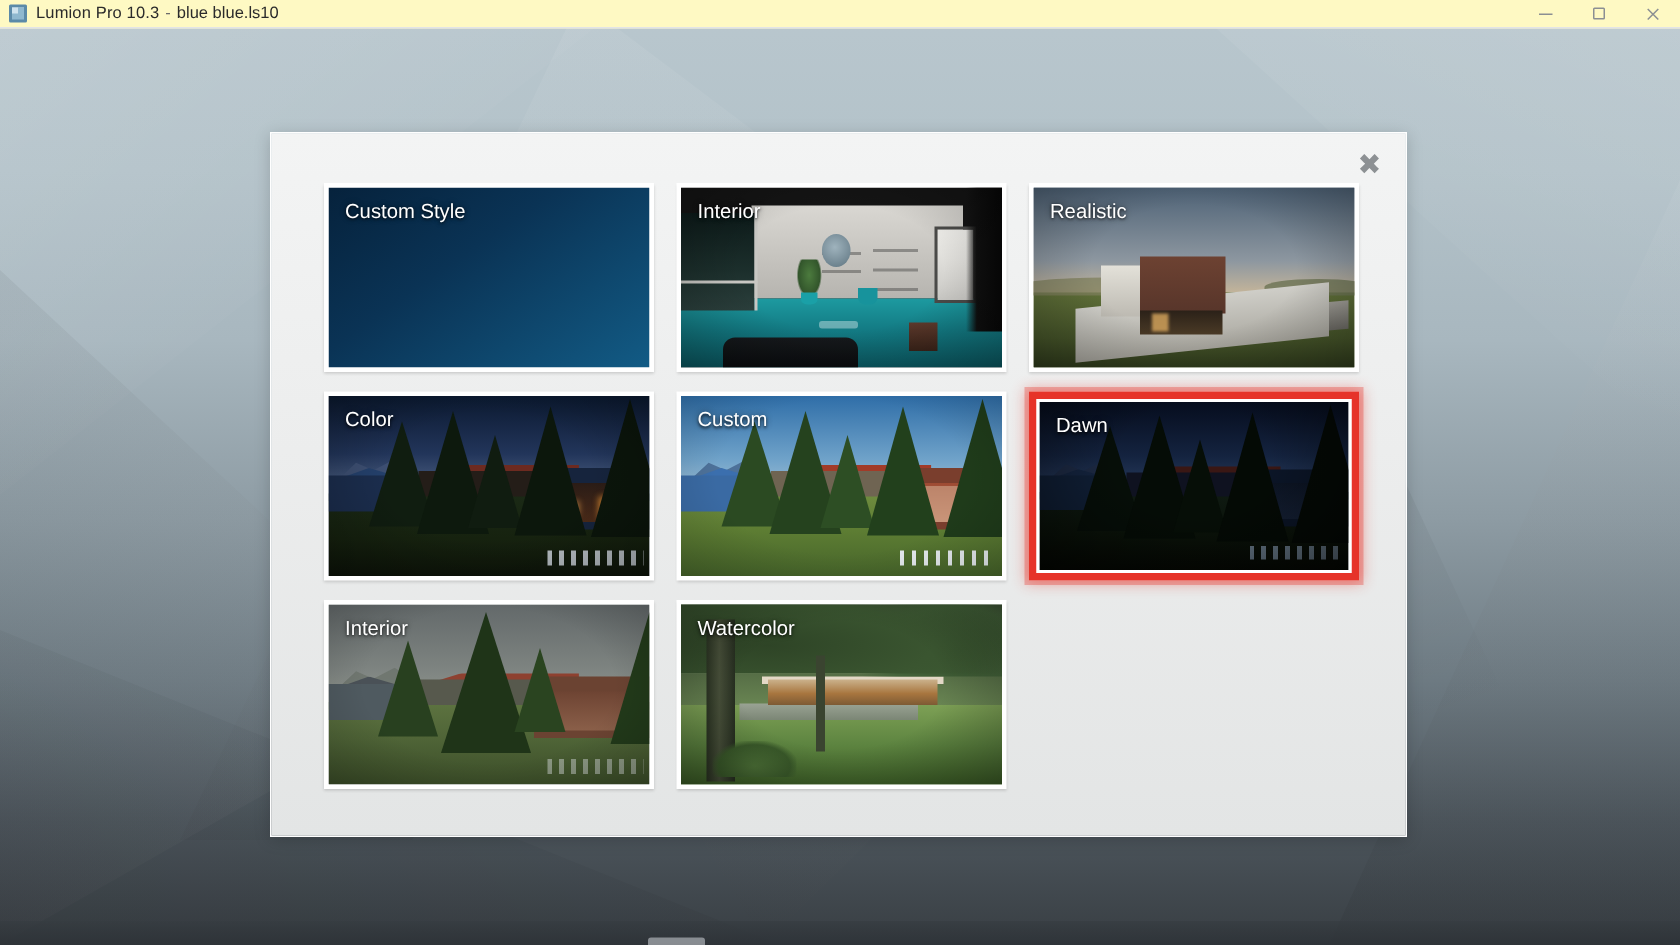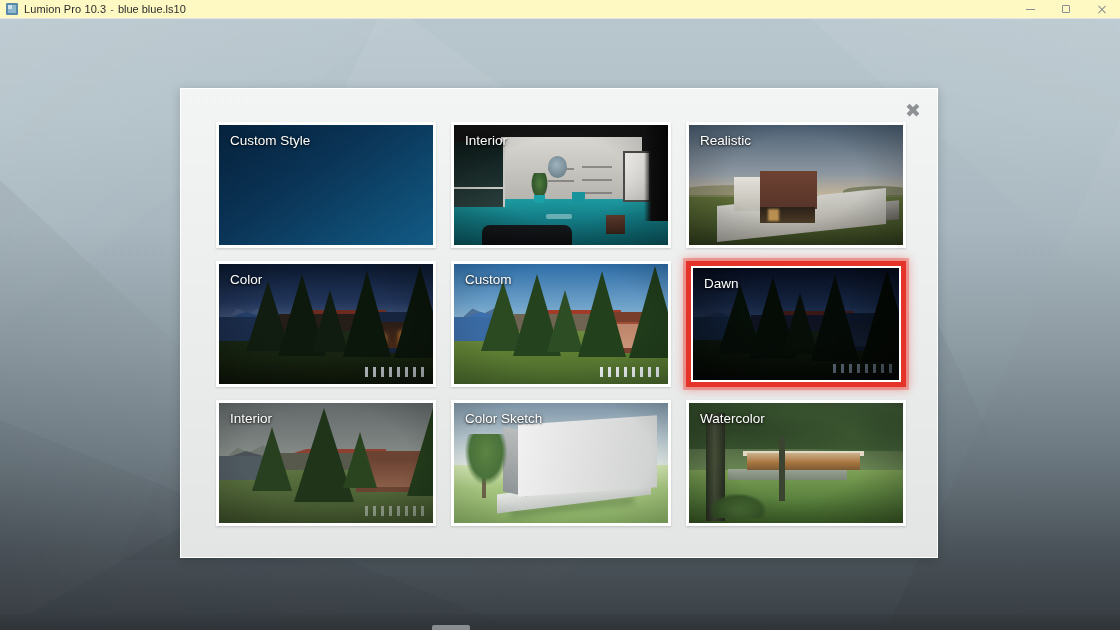--- a/index.html
+++ b/index.html
@@ -521,36 +521,20 @@
             </div>
             <div class="tree" style="left:88%;width:24%;height:72%;bottom:24%">
               <i style="border-width:0 26px 88px 26px;border-bottom-color:#223a1a;top:0"></i>
             </div>
             <div class="vig" style="background:radial-gradient(ellipse at 50% 45%,rgba(0,0,0,0) 55%,rgba(0,0,0,.22) 100%)"></div>
           </div>
           <span class="label">Interior</span>
         </div>
       </div>
 
-      <div class="style-card">
-        <div class="thumb">
-          <div class="art art-sketch">
-            <div class="layer cs-sky"></div>
-            <div class="layer cs-grass"></div>
-            <div class="layer cs-shadow"></div>
-            <div class="layer cs-slab"></div>
-            <div class="layer cs-side"></div>
-            <div class="layer cs-box"></div>
-            <div class="layer cs-trunk"></div>
-            <div class="layer cs-tree"></div>
-            <div class="vig" style="background:radial-gradient(ellipse at 50% 45%,rgba(0,0,0,0) 60%,rgba(0,0,0,.16) 100%)"></div>
-          </div>
-          <span class="label">Color Sketch</span>
-        </div>
-      </div>
 
       <div class="style-card">
         <div class="thumb">
           <div class="art art-water">
             <div class="layer w-sky"></div>
             <div class="layer w-grass"></div>
             <div class="layer w-path"></div>
             <div class="layer w-pavroof"></div>
             <div class="layer w-pav"></div>
             <div class="layer w-canopy2"></div>

